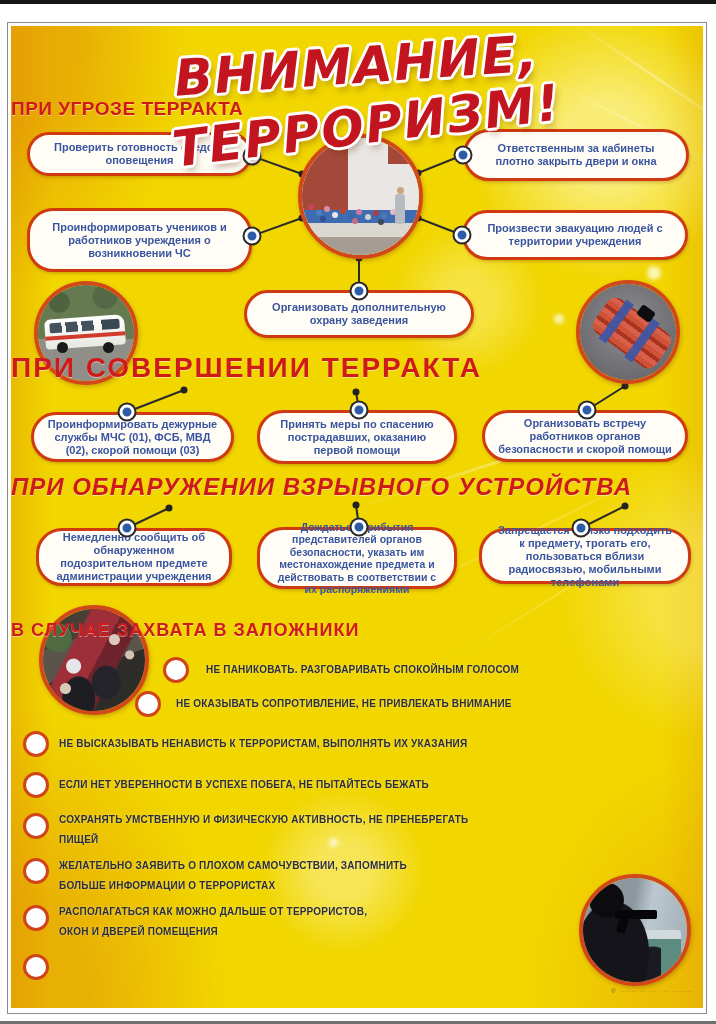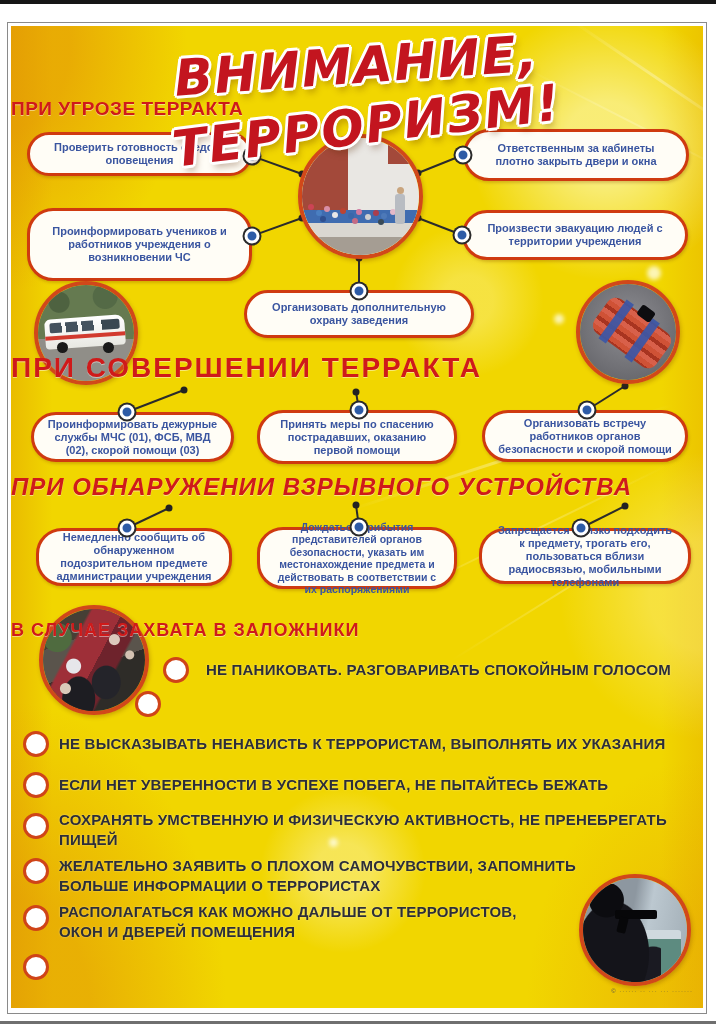--- a/index.html
+++ b/index.html
@@ -112,21 +112,21 @@
         radial-gradient(circle at 30% 16%, #0c0c10 17px, rgba(0,0,0,0) 18px),
         radial-gradient(ellipse at 38% 70%, #14141a 36px, rgba(0,0,0,0) 37px),
         radial-gradient(ellipse at 90% 92%, #1a1a22 22px, rgba(0,0,0,0) 23px);}
   .pistol{position:absolute;left:32px;top:32px;width:42px;height:9px;background:#070709;border-radius:2px;z-index:2;}
   .pistol::after{content:"";position:absolute;left:3px;top:7px;width:9px;height:16px;background:#070709;
       border-radius:2px;transform:rotate(14deg);}
 
   
   .bullet{position:absolute;width:26px;height:26px;border-radius:50%;background:#fff;
           border:3px solid #cf4418;box-sizing:border-box;z-index:2;}
-  .li-text{position:absolute;color:#2d2e38;font-weight:bold;font-size:15px;line-height:20px;
+  .li-text{position:absolute;color:#2d2e38;font-weight:bold;font-size:10px;line-height:20px;
            letter-spacing:.2px;white-space:pre-line;z-index:2;text-shadow:0 0 2px rgba(255,255,255,.45);}
 
   .credit{position:absolute;left:540px;top:962px;width:142px;text-align:right;
           font-size:6px;color:#55514a;letter-spacing:1px;z-index:2;}
 </style>
 </head>
 <body>
 
 <div class="page">
  <div class="poster">
@@ -173,21 +173,21 @@
     <h1 class="title">
       <span class="w1">ВНИМАНИЕ,</span>
       <span class="w2">ТЕРРОРИЗМ!</span>
     </h1>
 
     <div class="sec-heading h-threat">ПРИ УГРОЗЕ ТЕРРАКТА</div>
 
     <div class="bubble" style="left:16px;top:106px;width:225px;height:44px">
       <span>Проверить готовность средств оповещения</span>
         </div>
-    <div class="bubble" style="left:16px;top:182px;width:225px;height:73px">
+    <div class="bubble" style="left:16px;top:182px;width:225px;height:64px">
       <span>Проинформировать учеников и работников учреждения о возникновении ЧС</span>
         </div>
     <div class="bubble" style="left:452px;top:103px;width:226px;height:52px">
       <span>Ответственным за кабинеты плотно закрыть двери и окна</span>
         </div>
     <div class="bubble" style="left:451px;top:184px;width:226px;height:50px">
       <span>Произвести эвакуацию людей с территории учреждения</span>
         </div>
     <div class="bubble" style="left:233px;top:264px;width:230px;height:48px">
       <span>Организовать дополнительную охрану заведения</span>
@@ -250,20 +250,21 @@
     <div class="sec-heading h-hostage">В СЛУЧАЕ ЗАХВАТА В ЗАЛОЖНИКИ</div>
 
     <div class="photo ph-crowd" style="left:28px;top:579px;width:110px;height:110px">
       <div class="fill"></div>
     </div>
 
     <div class="bullet" style="left:152px;top:631px"></div>
     <div class="li-text" style="left:195px;top:634px">НЕ ПАНИКОВАТЬ. РАЗГОВАРИВАТЬ СПОКОЙНЫМ ГОЛОСОМ</div>
 
     <div class="bullet" style="left:124px;top:665px"></div>
+    <div class="li-text" style="left:165px;top:668px">НЕ ОКАЗЫВАТЬ СОПРОТИВЛЕНИЕ, НЕ ПРИВЛЕКАТЬ ВНИМАНИЕ</div>
 
     <div class="bullet" style="left:12px;top:705px"></div>
     <div class="li-text" style="left:48px;top:708px">НЕ ВЫСКАЗЫВАТЬ НЕНАВИСТЬ К ТЕРРОРИСТАМ, ВЫПОЛНЯТЬ ИХ УКАЗАНИЯ</div>
 
     <div class="bullet" style="left:12px;top:746px"></div>
     <div class="li-text" style="left:48px;top:749px">ЕСЛИ НЕТ УВЕРЕННОСТИ В УСПЕХЕ ПОБЕГА, НЕ ПЫТАЙТЕСЬ БЕЖАТЬ</div>
 
     <div class="bullet" style="left:12px;top:787px"></div>
     <div class="li-text" style="left:48px;top:784px">СОХРАНЯТЬ УМСТВЕННУЮ И ФИЗИЧЕСКУЮ АКТИВНОСТЬ, НЕ ПРЕНЕБРЕГАТЬ
 ПИЩЕЙ</div>

